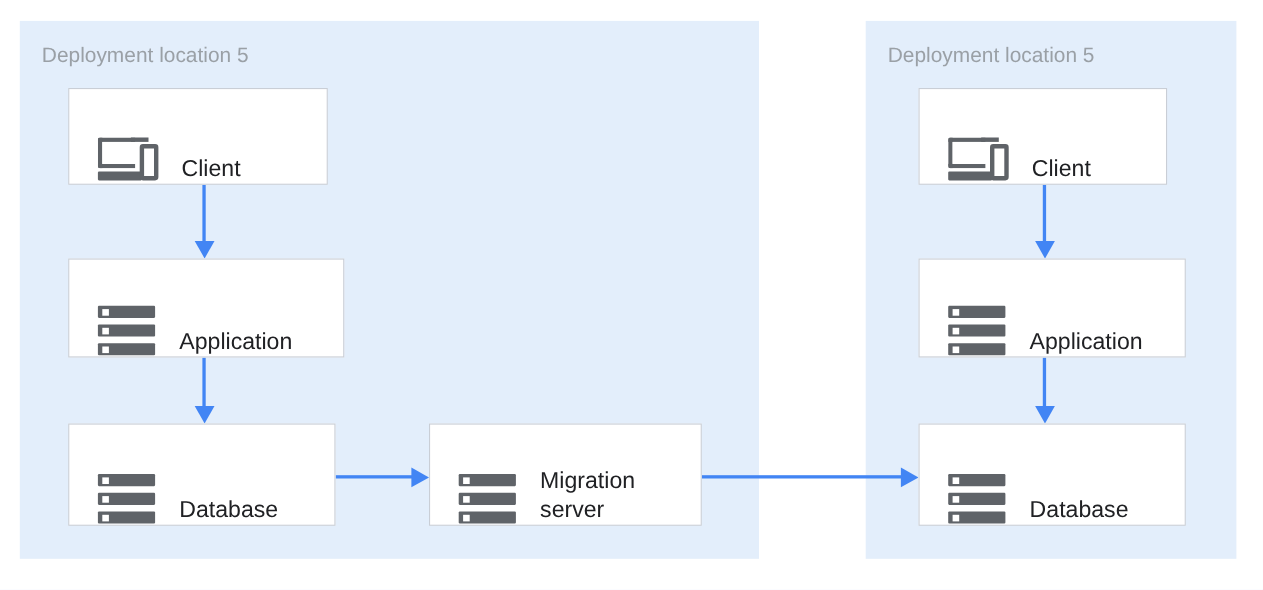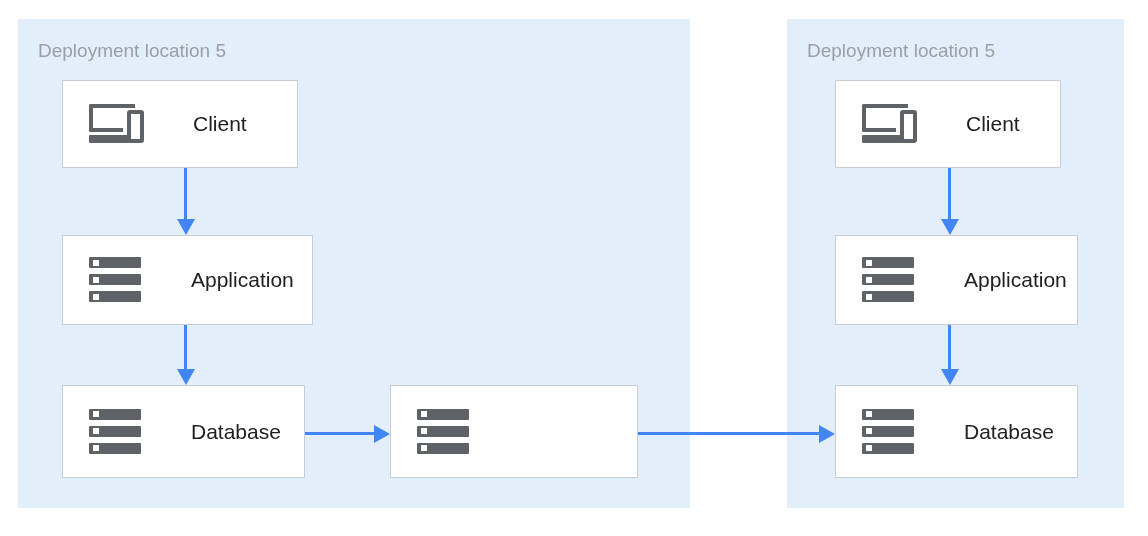--- a/index.html
+++ b/index.html
@@ -4,21 +4,21 @@
 <style>
   html,body{margin:0;padding:0;background:#ffffff;}
   body{width:1148px;height:536px;position:relative;overflow:hidden;
        font-family:"Liberation Sans","DejaVu Sans",sans-serif;}
   #canvas{position:absolute;inset:0;width:1148px;height:536px;}
 
   .zone{position:absolute;background:#e3eefb;}
   .zone-label{position:absolute;color:#9aa0a6;font-size:19px;line-height:22px;white-space:nowrap;}
 
   .node{position:absolute;background:#ffffff;border:1px solid #c9ced6;
-        box-sizing:border-box;display:flex;align-items:center;gap:28px;}
+        box-sizing:border-box;display:flex;align-items:flex-end;}
   .node .icon{flex:0 0 auto;display:flex;align-items:center;justify-content:center;}
   .node .label{color:#202124;font-size:21px;line-height:26px;white-space:pre-line;}
 
   
   .ico-client{width:54px;height:44px;position:relative;}
   .ico-client .mon{position:absolute;left:0;top:2px;width:34px;height:28px;
         border:4px solid #5f6368;border-right:none;border-radius:2px 0 0 2px;box-sizing:border-box;}
   .ico-client .base{position:absolute;left:0;top:33px;width:40px;height:8px;background:#5f6368;border-radius:1px;}
   .ico-client .montop{position:absolute;left:30px;top:2px;width:16px;height:4px;background:#5f6368;}
   .ico-client .phone{position:absolute;left:38px;top:8px;width:17px;height:33px;
@@ -122,20 +122,22 @@
             <i></i>
           </span>
           <span class="bar b2">
             <i></i>
           </span>
           <span class="bar b3">
             <i></i>
           </span>
         </span>
       </span>
+      <span class="label" style="color: rgb(32, 33, 36);">Migration
+server</span>
     </div>
     <div class="node" style="left: 835px; top: 80px; width: 226px; height: 88px; background: rgb(255, 255, 255); border-color: rgb(201, 206, 214);">
       <span class="icon" style="margin-left: 26px; margin-right: 22px;">
         <span class="ico-client">
           <span class="mon"></span>
           <span class="montop"></span>
           <span class="base"></span>
           <span class="phone"></span>
         </span>
       </span>

